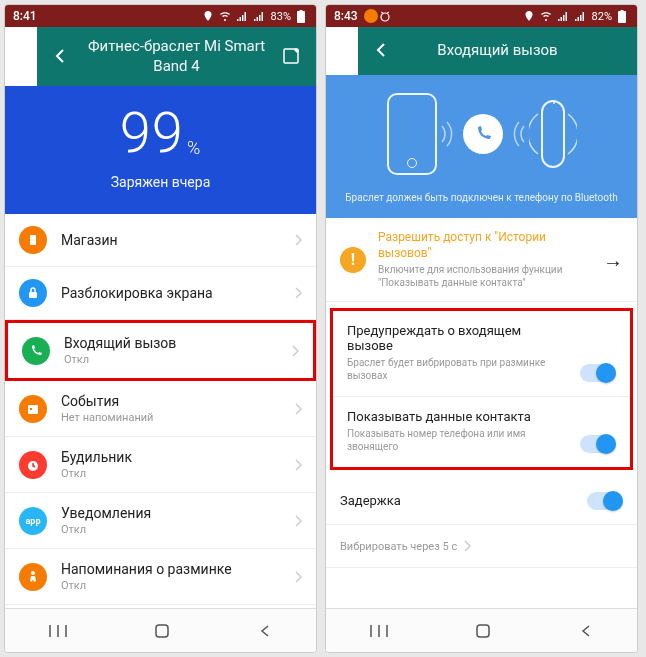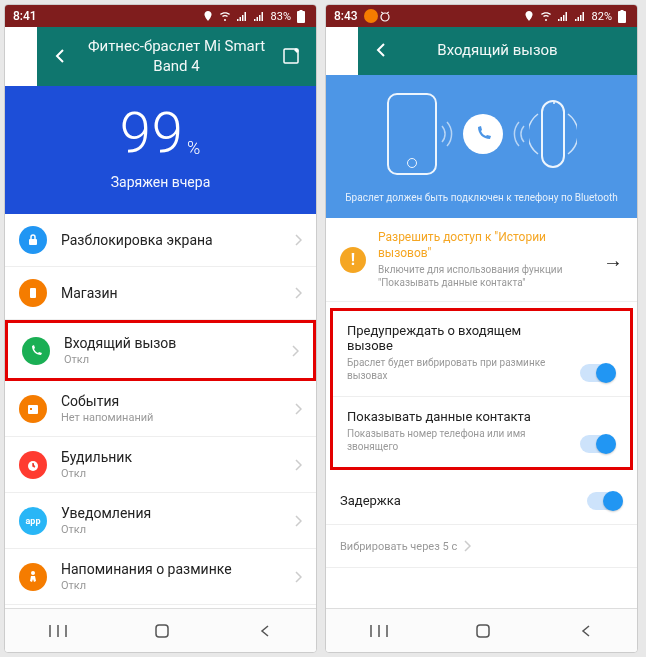--- a/index.html
+++ b/index.html
@@ -133,44 +133,44 @@
     <div class="num">
       <span>99</span>
       <span class="pct">%</span>
     </div>
     <div class="sub">Заряжен вчера</div>
   </div>
 
   <div class="list">
 
     <div class="row">
+      <div class="ic" style="background:#f57c00">
+          <svg width="14" height="14" viewBox="0 0 14 14">
+            <rect x="4" y="2" width="6" height="10" fill="#fff" rx="1"></rect>
+          </svg>
+        </div>
+      <div class="labels">
+          <div class="main">Магазин</div>
+        </div>
+      <span class="chev">
+          <svg width="8" height="14" viewBox="0 0 8 14">
+            <path fill="none" stroke="#ccc" stroke-width="1.5" d="M2 2l5 5-5 5"></path>
+          </svg>
+        </span>
+    </div>
+
+    <div class="row">
       <div class="ic" style="background:#2196f3">
           <svg width="14" height="14" viewBox="0 0 14 14">
             <rect x="3" y="6" width="8" height="6" fill="#fff" rx="1"></rect>
             <path fill="none" stroke="#fff" stroke-width="1.5" d="M5 6V4a2 2 0 014 0v2"></path>
           </svg>
         </div>
       <div class="labels">
           <div class="main">Разблокировка экрана</div>
-        </div>
-      <span class="chev">
-          <svg width="8" height="14" viewBox="0 0 8 14">
-            <path fill="none" stroke="#ccc" stroke-width="1.5" d="M2 2l5 5-5 5"></path>
-          </svg>
-        </span>
-    </div>
-
-    <div class="row">
-      <div class="ic" style="background:#f57c00">
-          <svg width="14" height="14" viewBox="0 0 14 14">
-            <rect x="4" y="2" width="6" height="10" fill="#fff" rx="1"></rect>
-          </svg>
-        </div>
-      <div class="labels">
-          <div class="main">Магазин</div>
         </div>
       <span class="chev">
           <svg width="8" height="14" viewBox="0 0 8 14">
             <path fill="none" stroke="#ccc" stroke-width="1.5" d="M2 2l5 5-5 5"></path>
           </svg>
         </span>
     </div>
 
     <div class="row hl">
       <div class="ic" style="background:#1aaf54">

